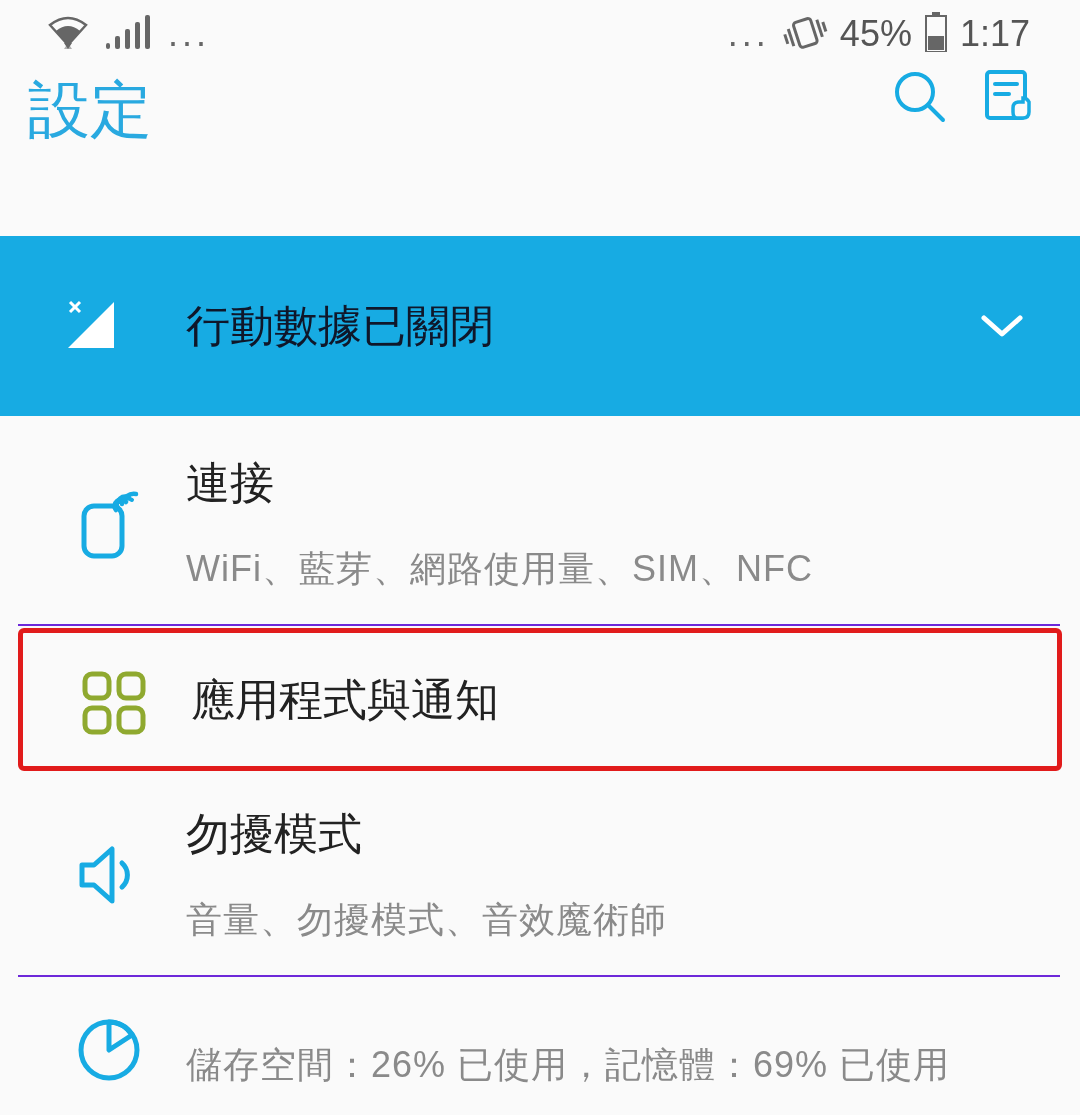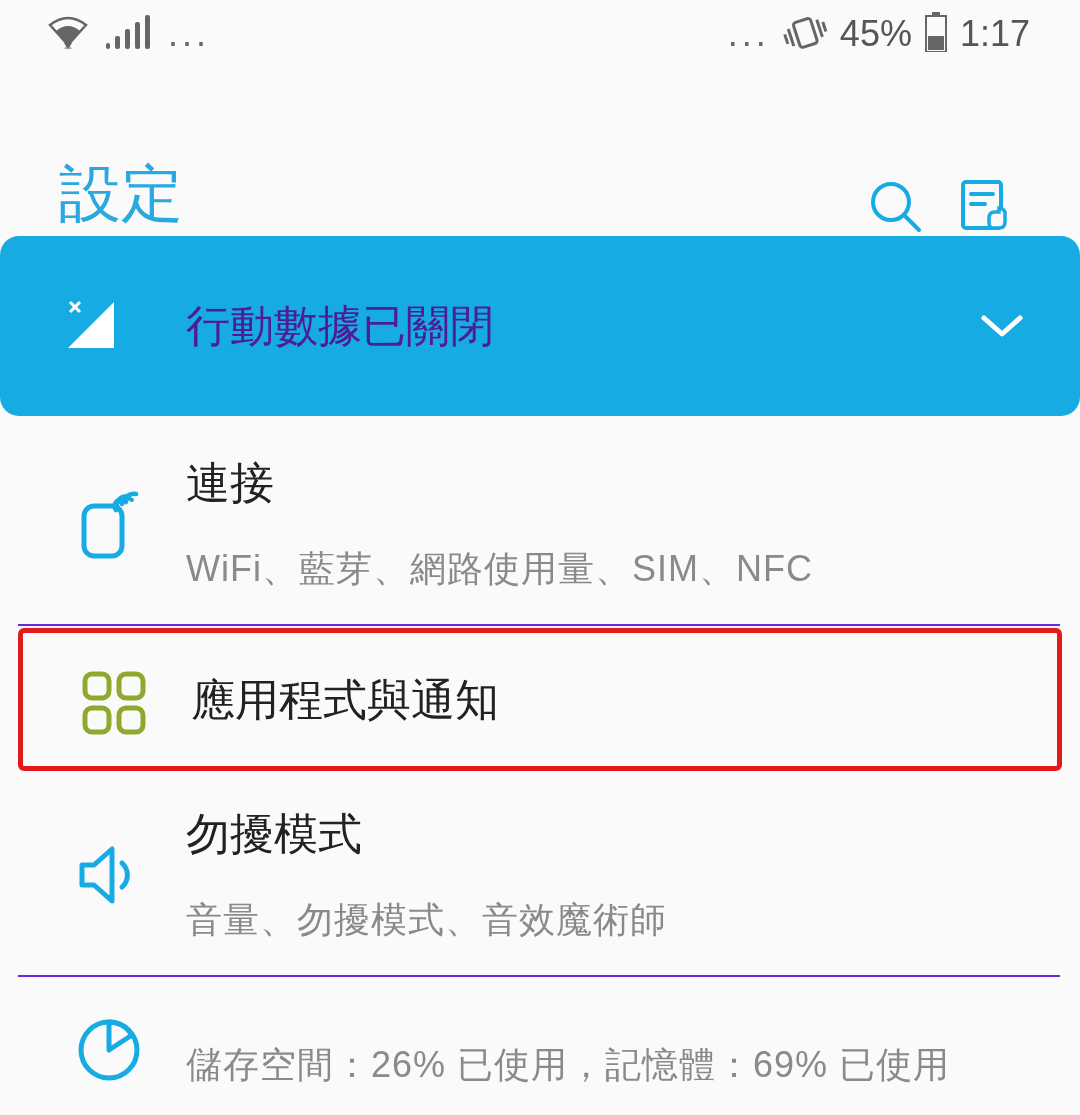--- a/index.html
+++ b/index.html
@@ -22,44 +22,42 @@
       display: flex;
       align-items: center;
       gap: 18px;
     }
     .status-right { gap: 12px; }
     .status-txt { font-size: 36px; color: #555; }
     .status-dots { font-size: 36px; letter-spacing: 4px; color: #666; }
     .header {
       height: 168px;
       display: flex;
-      align-items: flex-end;
-      padding: 0 52px;
-      margin-left: 7px;
+      align-items: flex-start;
+      padding: 0 28px;
     }
     .header-title {
       font-size: 62px;
       color: #29a9e0;
       flex: 1;
       font-weight: 400;
     }
     .header-icon {
       width: 88px;
       display: flex;
       justify-content: center;
       align-items: center;
     }
     .banner {
       height: 180px;
       background: #17abe3;
       display: flex;
       align-items: center;
       padding: 0 56px 0 44px;
-      color: #4c1d95;
-      border-radius: 19px;
+      color: #0f172a;
     }
     .banner-icon { width: 96px; display: flex; align-items: center; justify-content: center; }
     .banner-text {
       flex: 1;
       font-size: 44px;
       padding-left: 46px;
     }
     .banner-chevron svg { display: block; }
     .settings-list {}
     .settings-item {

